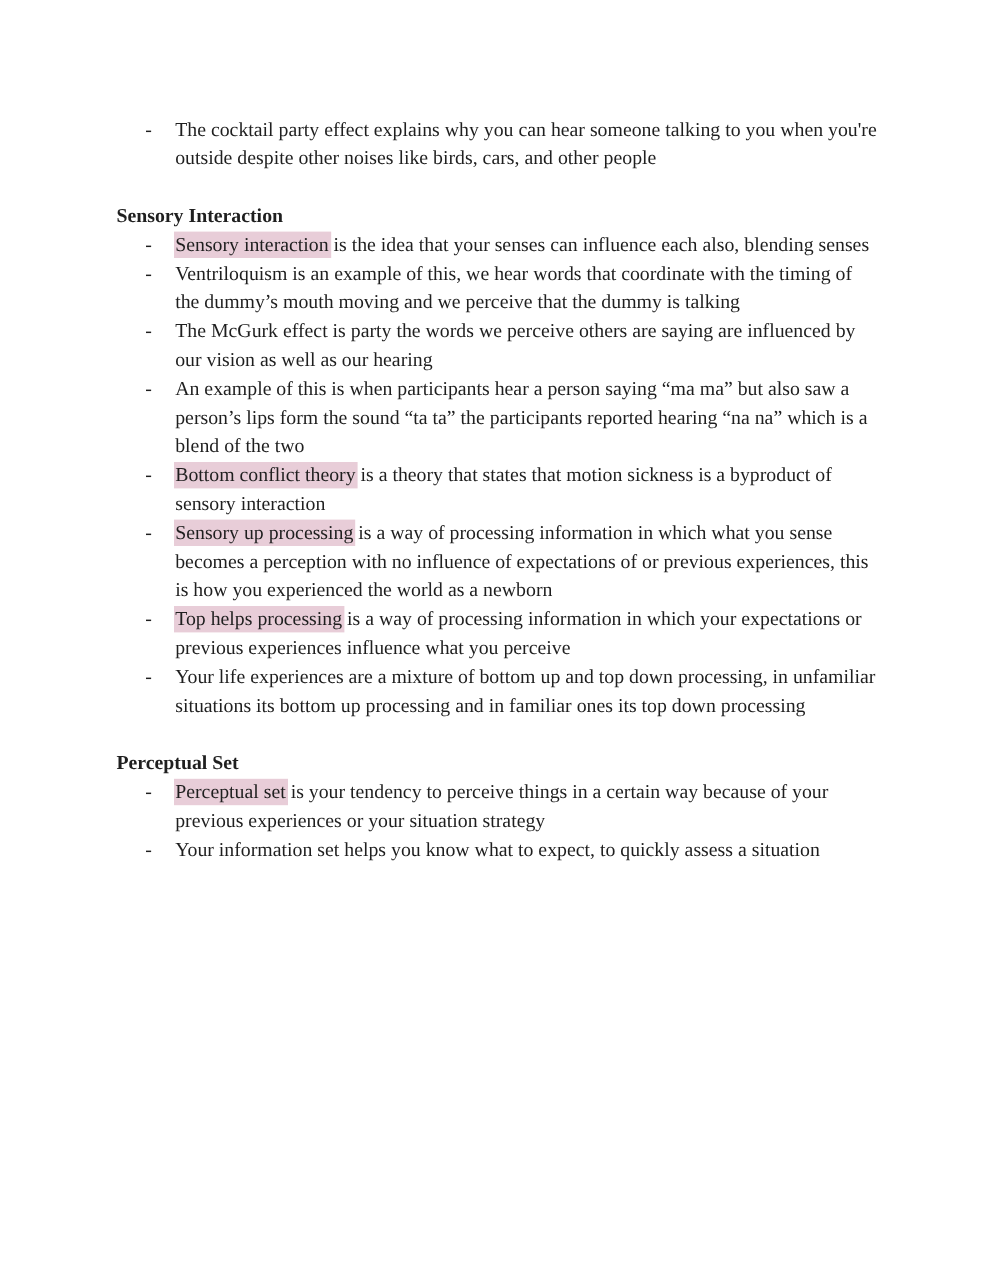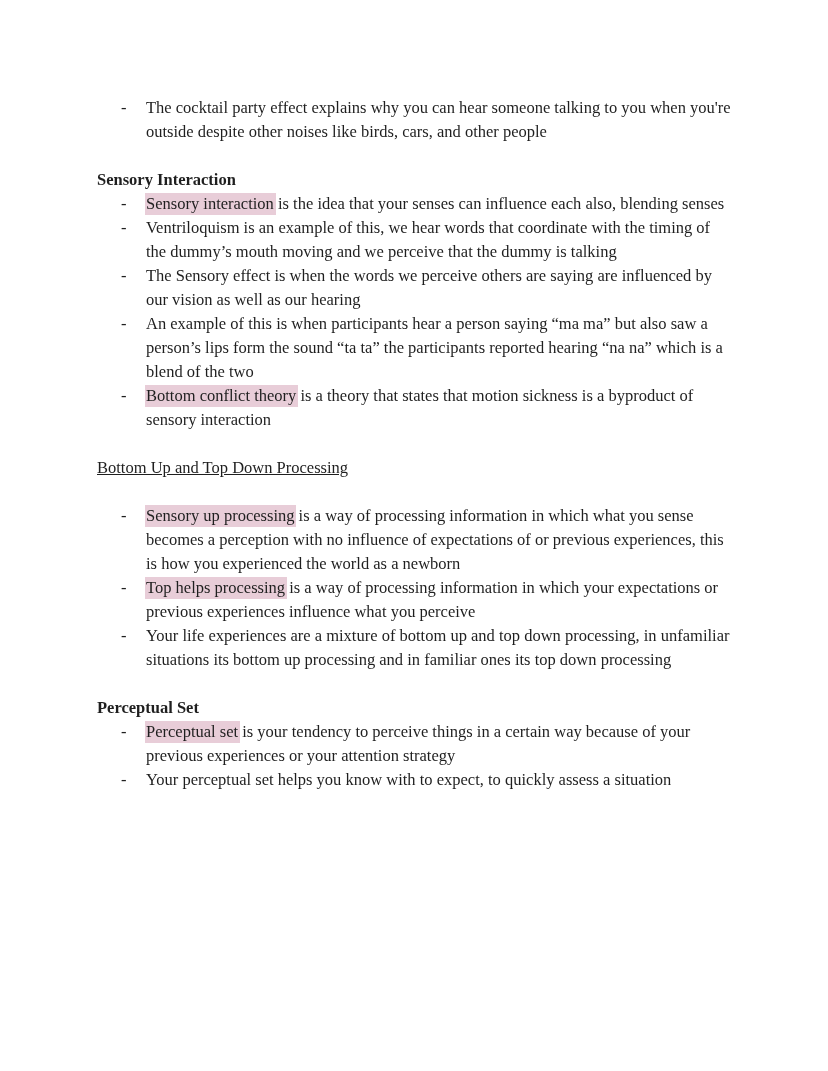--- a/index.html
+++ b/index.html
@@ -75,50 +75,49 @@
       <div class="bullet-item">
         <span class="bullet-marker">-</span>
         <span class="bullet-text"><span class="hl">Sensory interaction</span><span class="plain"> is the idea that your senses can influence each also, blending senses</span></span>
       </div>
       <div class="bullet-item">
         <span class="bullet-marker">-</span>
         <span class="bullet-text"><span class="plain">Ventriloquism is an example of this, we hear words that coordinate with the timing of the dummy’s mouth moving and we perceive that the dummy is talking</span></span>
       </div>
       <div class="bullet-item">
         <span class="bullet-marker">-</span>
-        <span class="bullet-text"><span class="plain">The Sensory effect is when the words we perceive others are saying are influenced by our vision as well as our hearing</span></span>
+        <span class="bullet-text"><span class="plain">The McGurk effect is party the words we perceive others are saying are influenced by our vision as well as our hearing</span></span>
       </div>
       <div class="bullet-item">
         <span class="bullet-marker">-</span>
         <span class="bullet-text"><span class="plain">An example of this is when participants hear a person saying “ma ma” but also saw a person’s lips form the sound “ta ta” the participants reported hearing “na na” which is a blend of the two</span></span>
       </div>
       <div class="bullet-item">
         <span class="bullet-marker">-</span>
         <span class="bullet-text"><span class="hl">Bottom conflict theory</span><span class="plain"> is a theory that states that motion sickness is a byproduct of sensory interaction</span></span>
       </div>
     </div>
-    <div class="heading heading-underline space-after">Bottom Up and Top Down Processing</div>
     <div class="bullet-list">
       <div class="bullet-item">
         <span class="bullet-marker">-</span>
         <span class="bullet-text"><span class="hl">Sensory up processing</span><span class="plain"> is a way of processing information in which what you sense becomes a perception with no influence of expectations of or previous experiences, this is how you experienced the world as a newborn</span></span>
       </div>
       <div class="bullet-item">
         <span class="bullet-marker">-</span>
         <span class="bullet-text"><span class="hl">Top helps processing</span><span class="plain"> is a way of processing information in which your expectations or previous experiences influence what you perceive</span></span>
       </div>
       <div class="bullet-item">
         <span class="bullet-marker">-</span>
         <span class="bullet-text"><span class="plain">Your life experiences are a mixture of bottom up and top down processing, in unfamiliar situations its bottom up processing and in familiar ones its top down processing</span></span>
       </div>
     </div>
     <div class="heading heading-bold">Perceptual Set</div>
     <div class="bullet-list">
       <div class="bullet-item">
         <span class="bullet-marker">-</span>
-        <span class="bullet-text"><span class="hl">Perceptual set</span><span class="plain"> is your tendency to perceive things in a certain way because of your previous experiences or your attention strategy</span></span>
+        <span class="bullet-text"><span class="hl">Perceptual set</span><span class="plain"> is your tendency to perceive things in a certain way because of your previous experiences or your situation strategy</span></span>
       </div>
       <div class="bullet-item">
         <span class="bullet-marker">-</span>
-        <span class="bullet-text"><span class="plain">Your perceptual set helps you know with to expect, to quickly assess a situation</span></span>
+        <span class="bullet-text"><span class="plain">Your information set helps you know what to expect, to quickly assess a situation</span></span>
       </div>
     </div>
   </div>
 
 </body></html>

